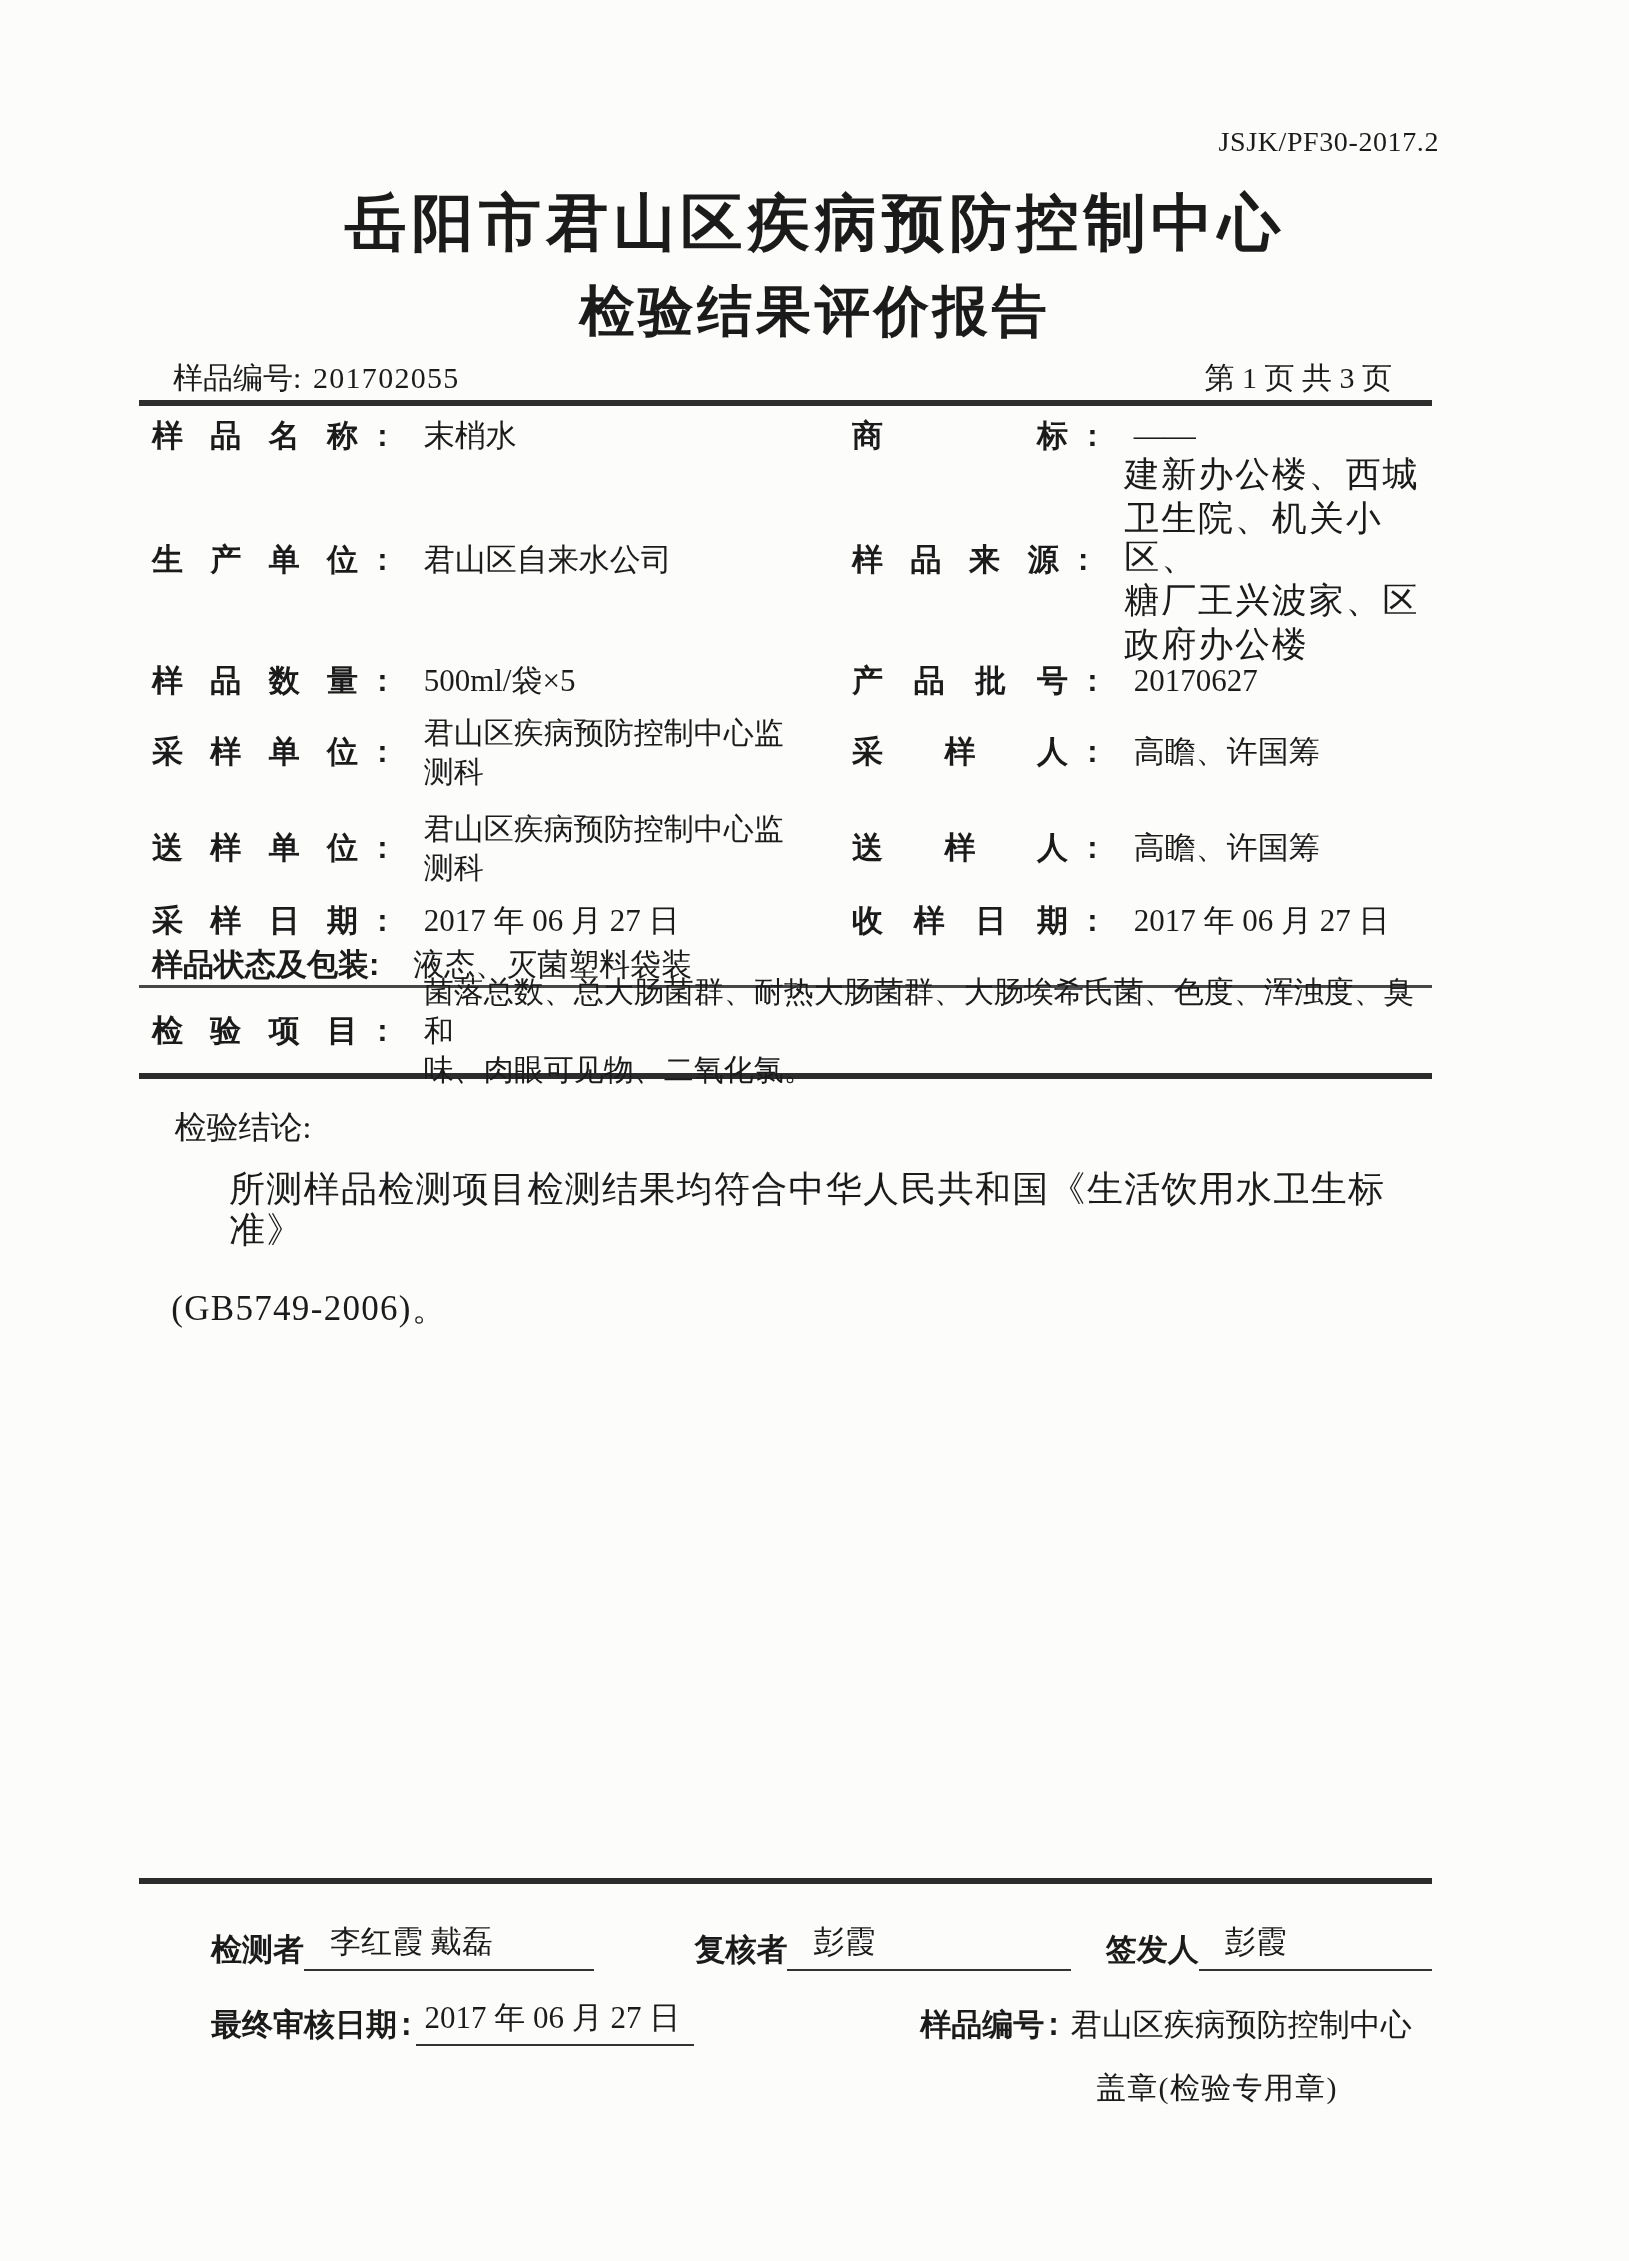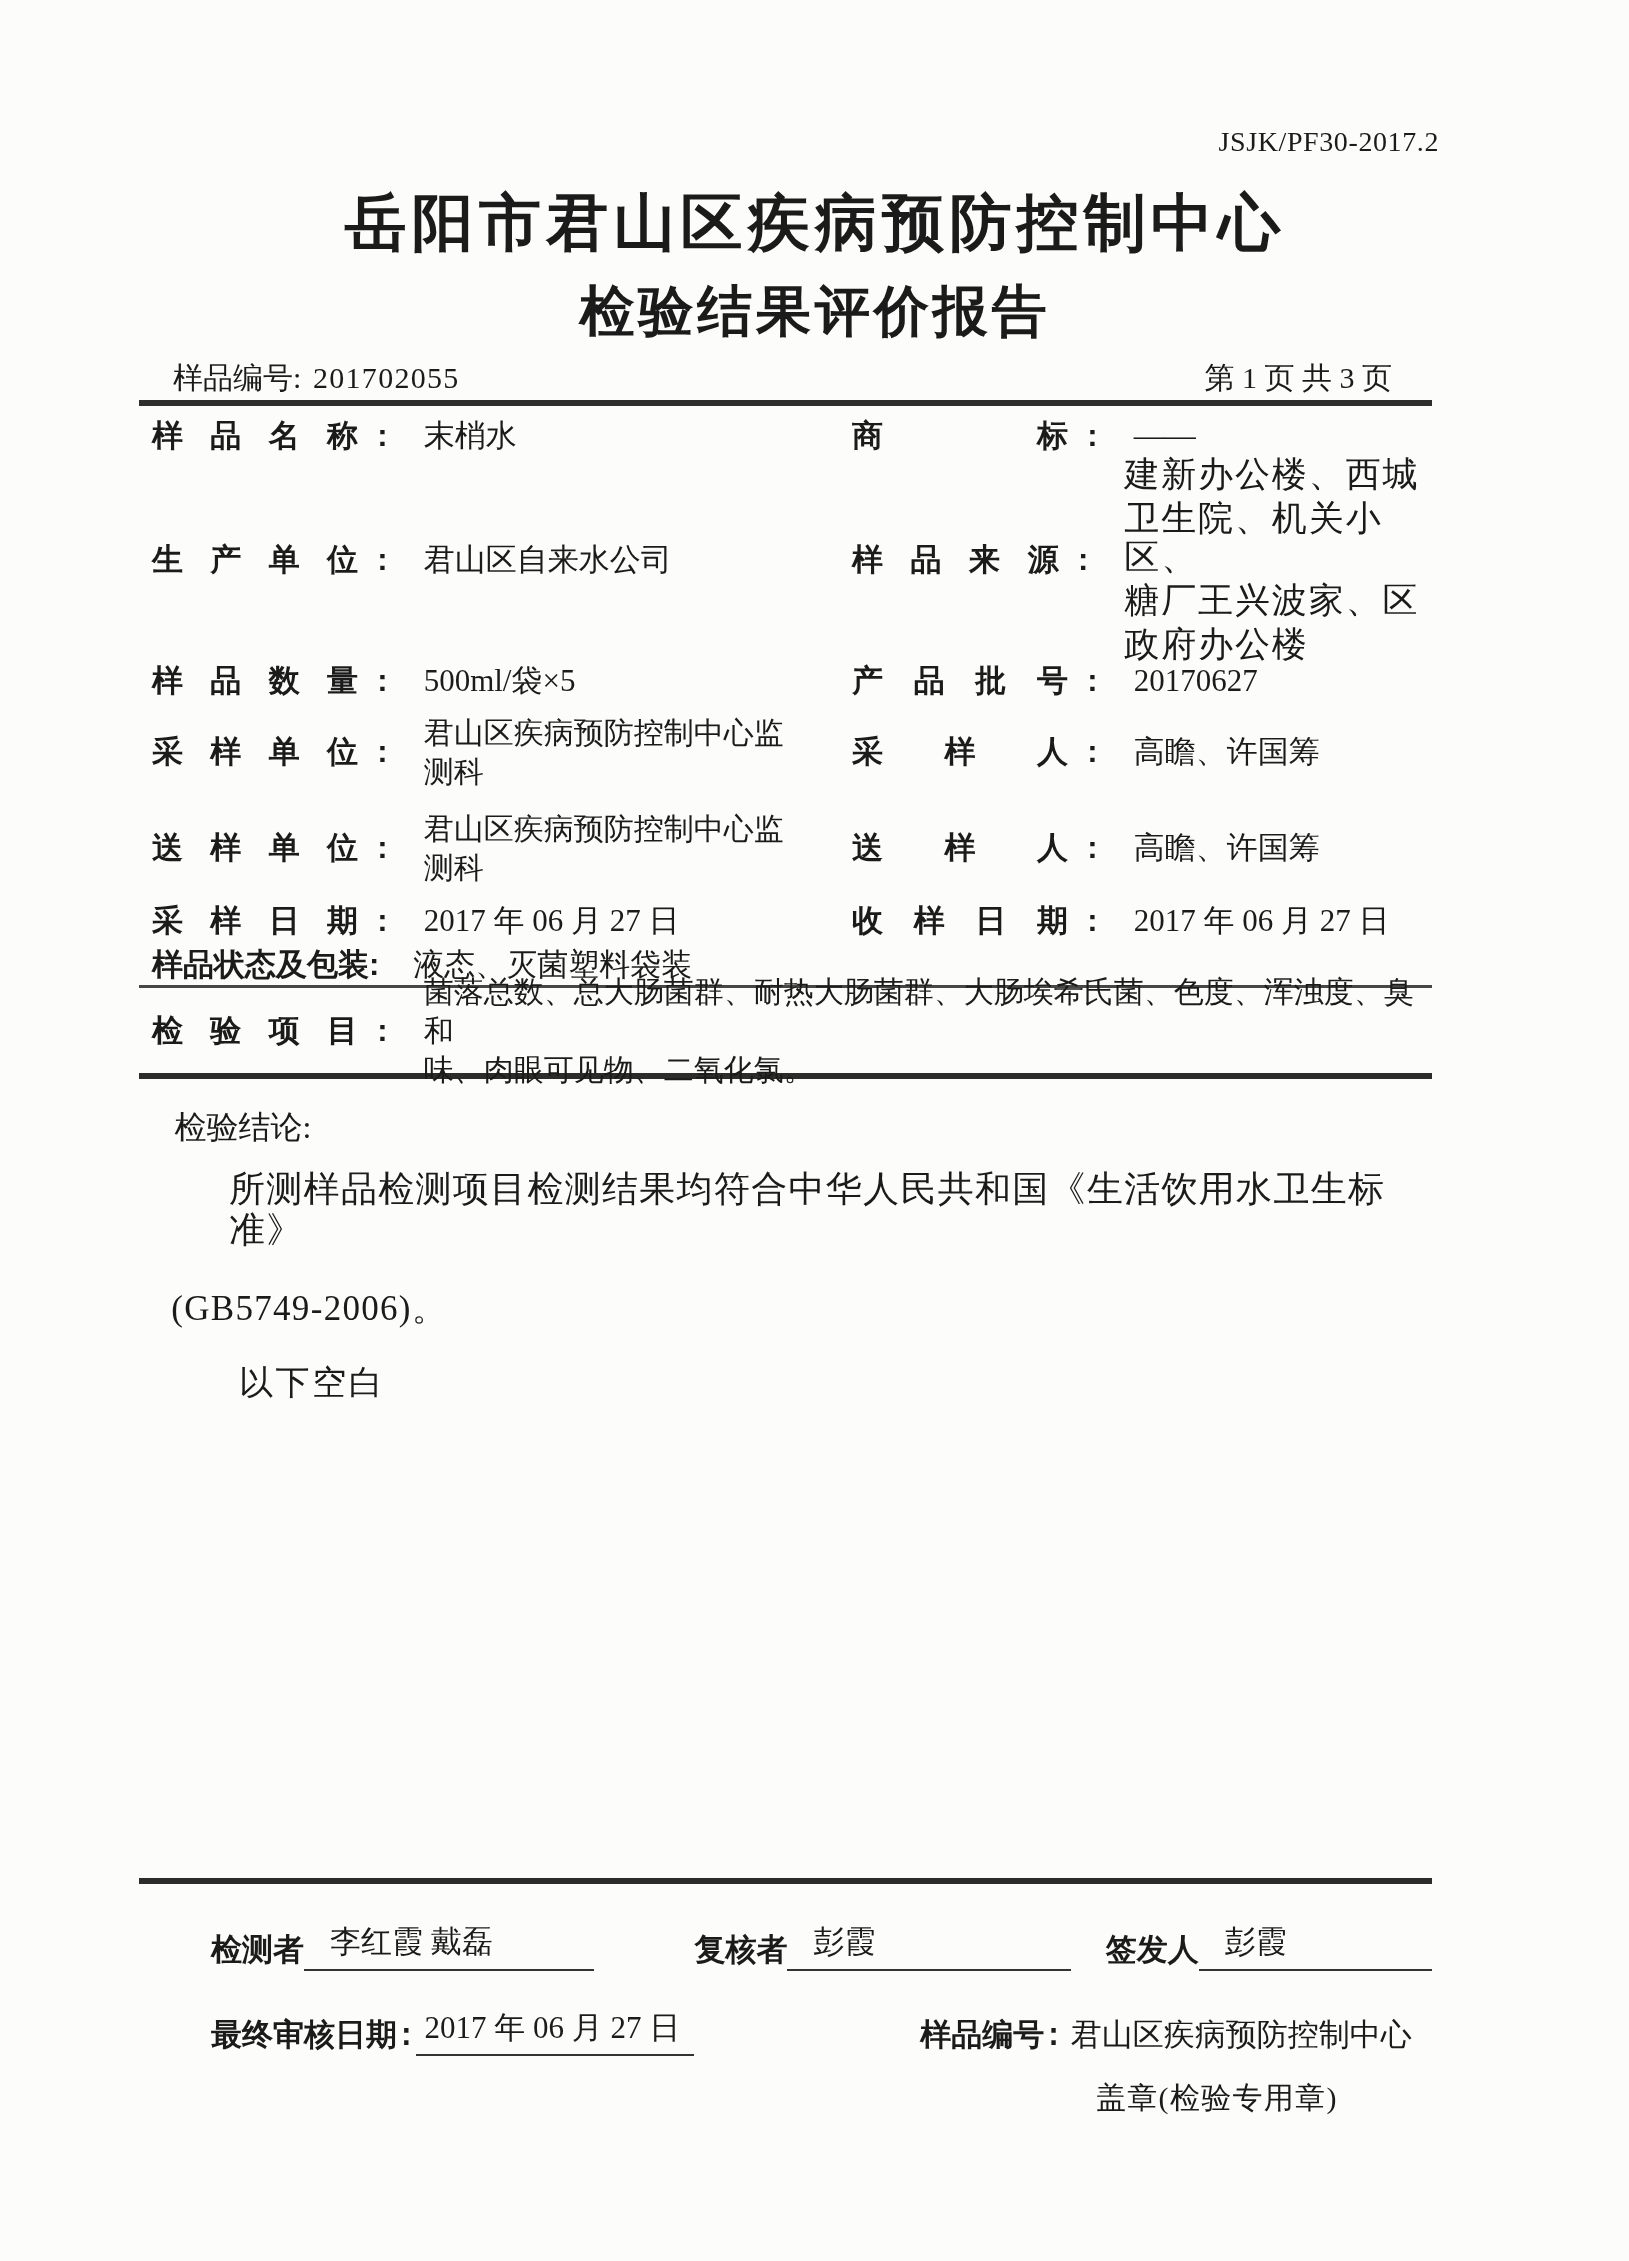--- a/index.html
+++ b/index.html
@@ -39,21 +39,21 @@
   .concl-body{margin-top:23px;margin-left:77px;font-size:36px;letter-spacing:1.3px;}
   .concl-std{margin-top:37px;margin-left:19.3px;font-size:35px;letter-spacing:1.3px;}
   .concl-blank{margin-top:34px;margin-left:87px;font-size:34px;letter-spacing:2.6px;}
   .footer{position:absolute;top:1878px;left:139px;width:1293px;font-size:31px;}
   .f-rule{height:6.4px;background:#2c2c2c;}
   .f-row1{margin-top:37px;display:flex;align-items:flex-end;}
   .f-lbl{font-weight:700;font-family:Liberation Mono, monospace;white-space:nowrap;}
   .sig-line{display:inline-block;border-bottom:2.6px solid #333;padding:0 0 5.2px 26px;white-space:nowrap;}
   .w-tester{width:268px;} .w-reviewer{width:261px;} .w-issuer{width:210px;}
   .ml1{margin-left:72px;} .ml2{margin-left:100px;} .ml3{margin-left:35px;}
-  .f-row2{margin-top:36px;display:flex;align-items:flex-end;}
+  .f-row2{margin-top:26px;display:flex;align-items:flex-end;}
   .date-line{display:inline-block;border-bottom:2.6px solid #333;padding:0 14px 5.2px 9px;white-space:nowrap;}
   .agency-lbl{margin-left:226px;}
   .agency-val{margin-left:7.7px;}
   .f-row3{margin-top:22px;padding-left:957px;font-size:30px;letter-spacing:1.3px;}
 </style>
 </head>
 <body>
 
 <div class="page">
 
@@ -175,21 +175,20 @@
         <div>菌落总数、总大肠菌群、耐热大肠菌群、大肠埃希氏菌、色度、浑浊度、臭和</div>
         <div>味、肉眼可见物、二氧化氯。</div>
       </div>
     </div>
 
     <div class="hr-thick"></div>
 
     <div class="concl-head">检验结论:</div>
     <div class="concl-body">所测样品检测项目检测结果均符合中华人民共和国《生活饮用水卫生标准》</div>
     <div class="concl-std">(GB5749-2006)。</div>
-    <div class="concl-blank">以下空白</div>
 
   </div>
 
   <div class="footer">
     <div class="f-rule"></div>
 
     <div class="f-row1">
       <span class="f-lbl ml1">检测者</span>
       <span class="sig-line w-tester">李红霞  戴磊</span>
       <span class="f-lbl ml2">复核者</span>

